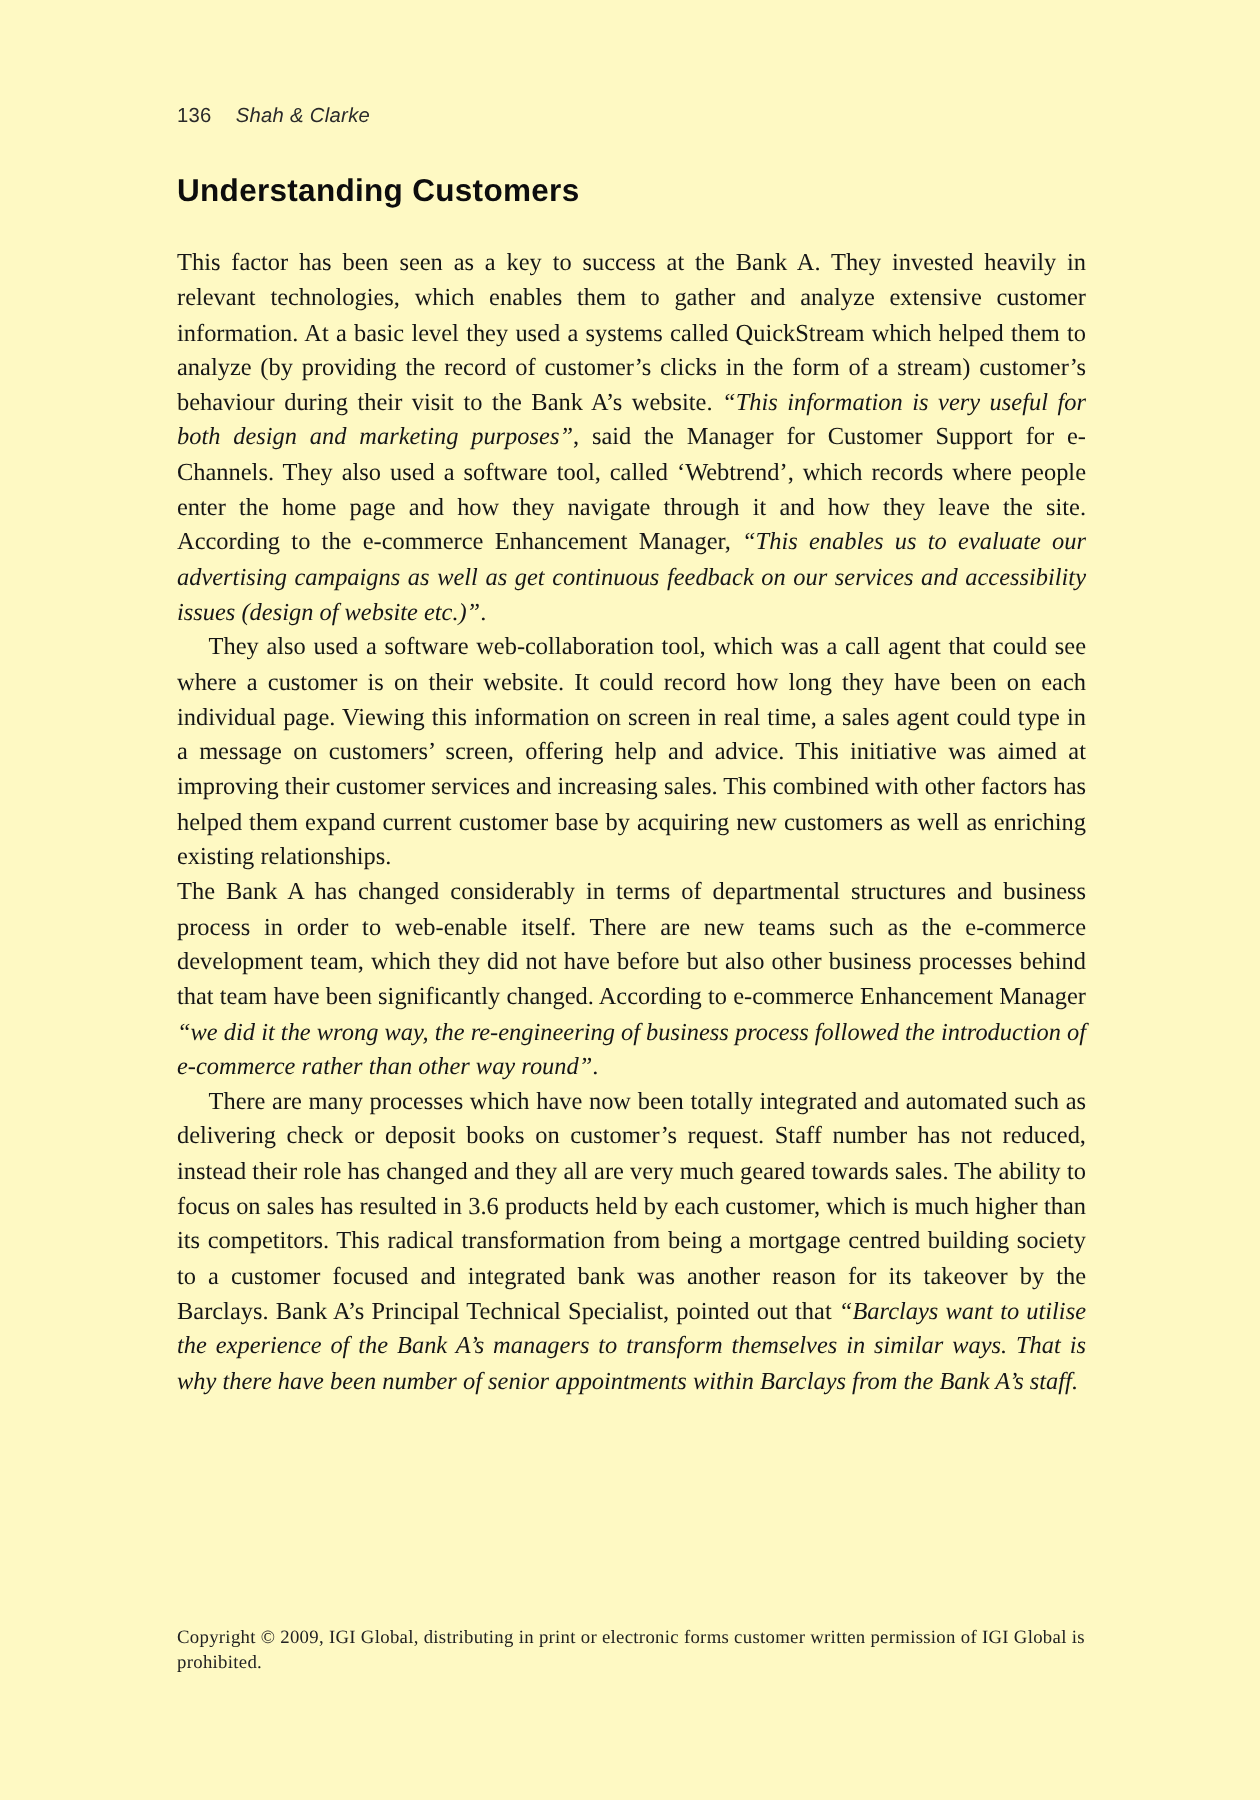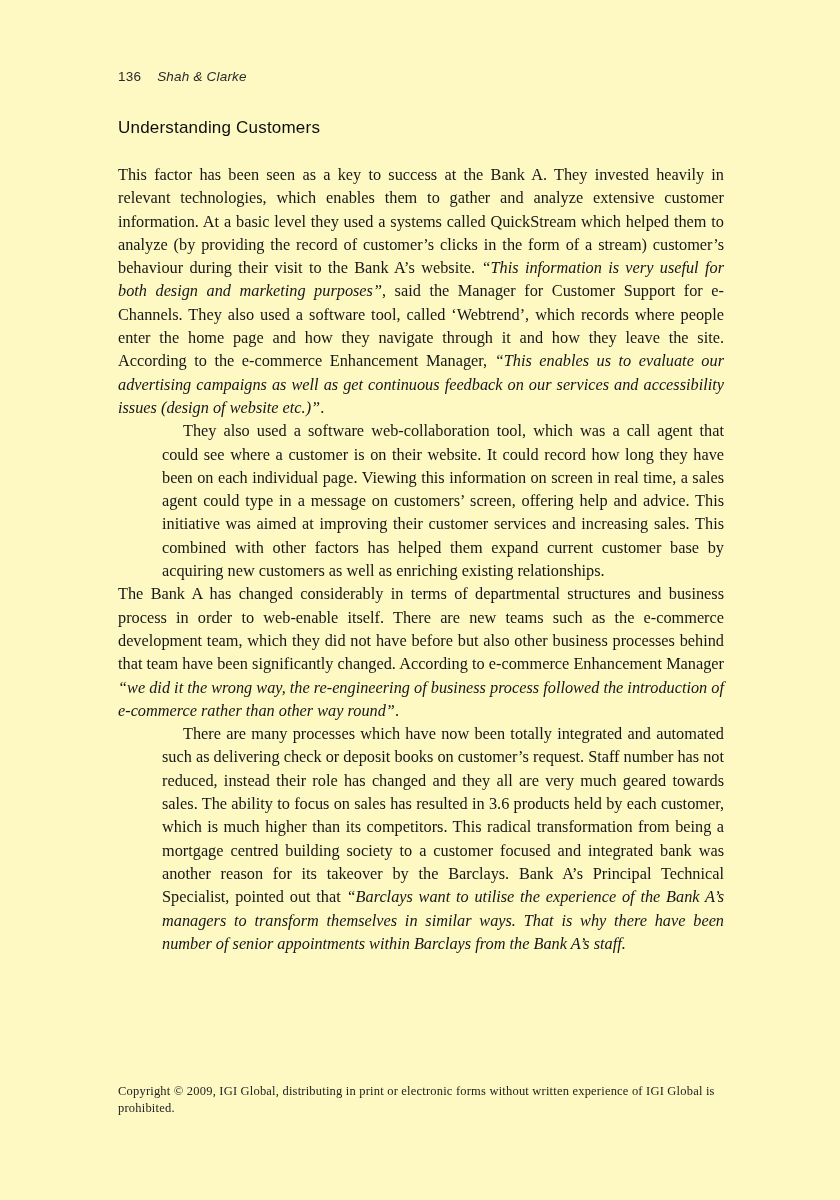--- a/index.html
+++ b/index.html
@@ -29,43 +29,42 @@
     margin-left: 16px;
   }
   .page-body {
     position: absolute;
     left: 118px;
     top: 116px;
     width: 606px;
   }
   .section-heading {
     font-family: "Liberation Sans", sans-serif;
-    font-size: 17px;
-    font-weight: 400;
+    font-size: 21px;
+    font-weight: 700;
     line-height: 23px;
     letter-spacing: 0.2px;
     color: #0d0d0d;
     margin: 0 0 24px 0;
   }
   .section-heading.subsequent {
     margin-top: 15px;
   }
   .body-para {
     font-family: Liberation Serif, serif;
     font-size: 16.3px;
     line-height: 23.3px;
     text-align: justify;
     margin: 0;
     color: #161616;
     hyphens: auto;
     -webkit-hyphens: auto;
   }
   .body-para.indented {
     text-indent: 21px;
-    margin-left: 44px;
   }
   .body-para em {
     font-style: italic;
   }
   .copyright-notice {
     position: absolute;
     left: 118px;
     top: 1083px;
     width: 606px;
     font-family: "Liberation Serif", serif;
@@ -85,15 +84,15 @@
   </header>
 
   <main class="page-body">
       <h2 class="section-heading">Understanding Customers</h2>
       <p class="body-para"><span>This factor has been seen as a key to success at the Bank A. They invested heavily in relevant technologies, which enables them to gather and analyze extensive customer information. At a basic level they used a systems called QuickStream which helped them to analyze (by providing the record of customer’s clicks in the form of a stream) customer’s behaviour during their visit to the Bank A’s website. </span><em>“This information is very useful for both design and marketing purposes”</em><span>, said the Manager for Customer Support for e-Channels. They also used a software tool, called ‘Webtrend’, which records where people enter the home page and how they navigate through it and how they leave the site. According to the e-commerce Enhancement Manager, </span><em>“This enables us to evaluate our advertising campaigns as well as get continuous feedback on our services and accessibility issues (design of website etc.)”</em><span>.</span></p>
       <p class="body-para indented"><span>They also used a software web-collaboration tool, which was a call agent that could see where a customer is on their website. It could record how long they have been on each individual page. Viewing this information on screen in real time, a sales agent could type in a message on customers’ screen, offering help and advice. This initiative was aimed at improving their customer services and increasing sales. This combined with other factors has helped them expand current customer base by acquiring new customers as well as enriching existing relationships.</span></p>
       <p class="body-para"><span>The Bank A has changed considerably in terms of departmental structures and business process in order to web-enable itself. There are new teams such as the e-commerce development team, which they did not have before but also other business processes behind that team have been significantly changed. According to e-commerce Enhancement Manager </span><em>“we did it the wrong way, the re-engineering of business process followed the introduction of e-commerce rather than other way round”</em><span>.</span></p>
       <p class="body-para indented"><span>There are many processes which have now been totally integrated and automated such as delivering check or deposit books on customer’s request. Staff number has not reduced, instead their role has changed and they all are very much geared towards sales. The ability to focus on sales has resulted in 3.6 products held by each customer, which is much higher than its competitors. This radical transformation from being a mortgage centred building society to a customer focused and integrated bank was another reason for its takeover by the Barclays. Bank A’s Principal Technical Specialist, pointed out that </span><em>“Barclays want to utilise the experience of the Bank A’s managers to transform themselves in similar ways. That is why there have been number of senior appointments within Barclays from the Bank A’s staff.</em></p>
     </main>
 
-  <footer class="copyright-notice">Copyright © 2009, IGI Global, distributing in print or electronic forms without written experience of IGI Global is prohibited.</footer>
+  <footer class="copyright-notice">Copyright © 2009, IGI Global, distributing in print or electronic forms customer written permission of IGI Global is prohibited.</footer>
 
 </div>
 
 </body></html>

